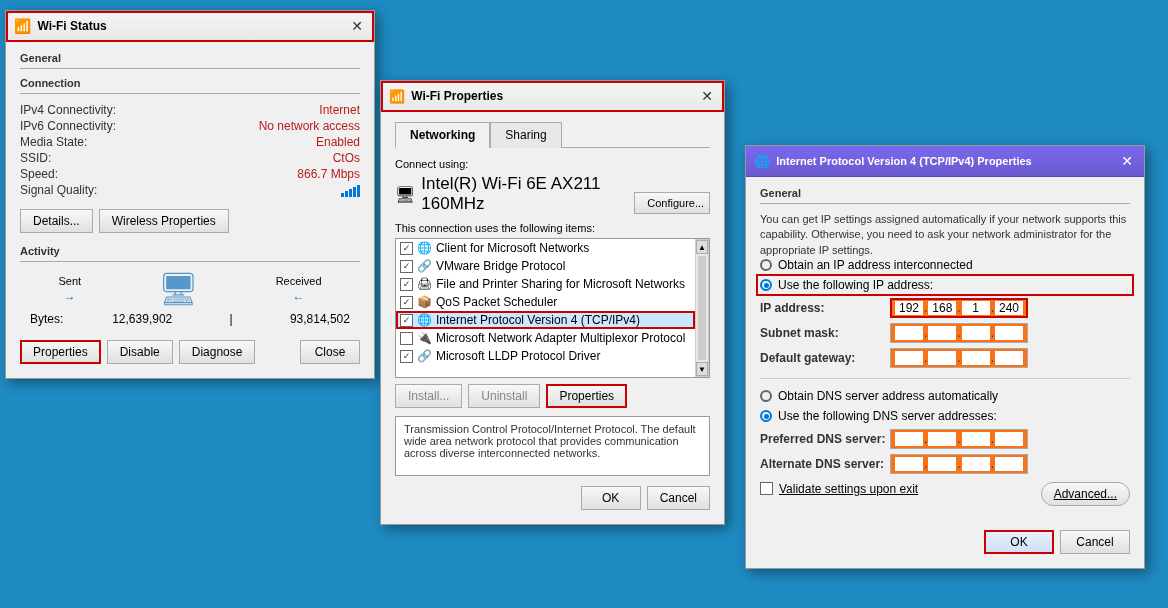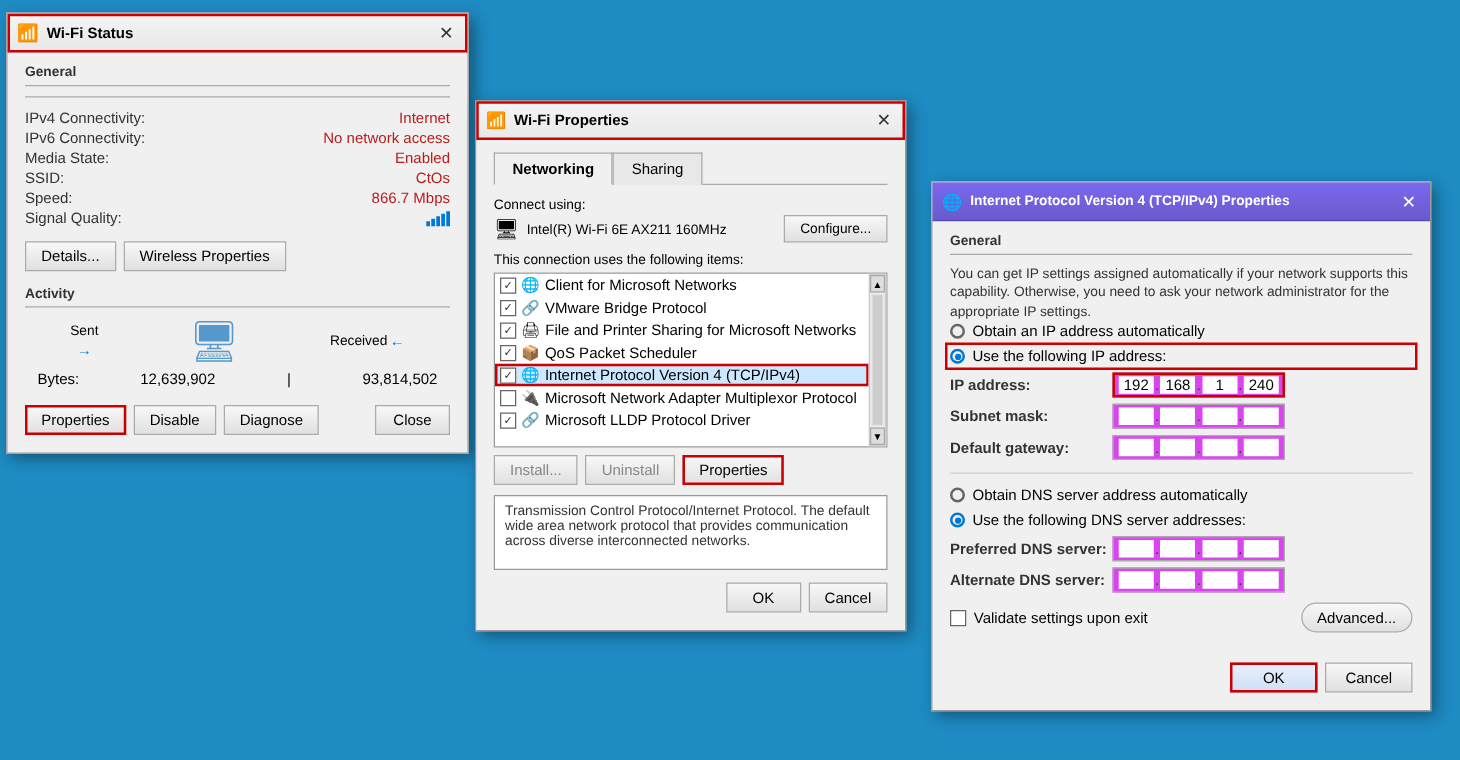--- a/index.html
+++ b/index.html
@@ -236,45 +236,45 @@
     }
     .field-label {
       width: 130px;
       color: #333;
       flex-shrink: 0;
       font-weight: bold;
     }
     .ip-input {
       display: flex;
       border: 1px solid #aaa;
-      background: #d946ef;
+      background: #f97316;
       padding: 2px 4px;
       min-width: 130px;
       font-size: 12px;
       gap: 1px;
       align-items: center;
     }
     .ip-input.highlighted { outline: 2px solid #cc0000; outline-offset: -2px; }
     .ip-input input {
       border: none;
       outline: none;
       width: 28px;
       text-align: center;
       font-size: 12px;
     }
     .ip-dot { color: #333; font-size: 12px; }
 
     .section-divider { border: none; border-top: 1px solid #ccc; margin: 10px 0; }
 
     .validate-row {
       display: flex;
-      align-items: center;
       gap: 6px;
       margin-top: 8px;
       margin-bottom: 24px;
+      text-decoration: underline;
     }
 
     .bottom-btn-row {
       display: flex;
       justify-content: flex-end;
       gap: 6px;
       margin-top: 8px;
       align-items: center;
     }
     .scrollbar {
@@ -309,20 +309,21 @@
     <div class="title-bar-left">
       <span style="color:#0078d7; font-size:14px;">📶</span>
       <span>Wi-Fi Status</span>
     </div>
     <button class="close-btn">✕</button>
   </div>
   <div class="dialog-body">
     <div class="section-label">General</div>
     <div class="divider"></div>
 
+    <div class="section-label">Connection</div>
     <div class="divider"></div>
 
     <div class="info-table">
       <div class="info-row">
         <span class="info-label">IPv4 Connectivity:</span>
         <span class="info-value">Internet</span>
       </div>
       <div class="info-row">
         <span class="info-label">IPv6 Connectivity:</span>
         <span class="info-value">No network access</span>
@@ -360,21 +361,21 @@
 
     <div class="activity-section">
       <div class="section-label">Activity</div>
       <div class="divider"></div>
       <div style="display:flex; align-items:center; justify-content:space-around; margin-bottom:4px;">
         <div style="display:flex;flex-direction:column;align-items:center;gap:2px;">
           <span style="font-size:11px;">Sent</span>
           <span style="color:#0078d7;">→</span>
         </div>
         <div style="font-size:32px; color:#5599cc;">🖥</div>
-        <div style="display:flex;flex-direction:row;align-items:center;gap:2px;">
+        <div style="display:flex;flex-direction:column;align-items:center;gap:2px;">
           <span style="font-size:11px;">Received</span>
           <span style="color:#0078d7;">←</span>
         </div>
       </div>
       <div style="display:flex; justify-content:space-between; padding: 0 10px;">
         <span>Bytes:</span>
         <span>12,639,902</span>
         <span style="width:20px; text-align:center;">|</span>
         <span>93,814,502</span>
       </div>
@@ -403,21 +404,21 @@
     <div class="tab-bar">
       <div class="tab active">Networking</div>
       <div class="tab">Sharing</div>
     </div>
 
     <div class="adapter-row">
       <div>
         <div style="font-size:11px;margin-bottom:4px;">Connect using:</div>
         <div class="adapter-info">
           <span style="font-size:16px;">🖥</span>
-          <span style="font-size:11px;">Intel(R) Wi-Fi 6E AX211 160MHz</span>
+          <span style="font-size:17px;">Intel(R) Wi-Fi 6E AX211 160MHz</span>
         </div>
       </div>
       <button class="win-btn" style="align-self:flex-end;white-space:nowrap;font-size:11px;">Configure...</button>
     </div>
 
     <div class="items-label" style="font-size:11px;margin-top:6px;">This connection uses the following items:</div>
 
     <div style="display:flex;border:1px solid #999;background:white;height:140px;">
       <div style="flex:1;overflow:hidden;">
 
@@ -490,21 +491,21 @@
     <button class="close-btn" style="color:white;">✕</button>
   </div>
   <div class="dialog-body">
     <div class="section-label">General</div>
     <div class="divider"></div>
 
     <div class="form-desc">You can get IP settings assigned automatically if your network supports this capability. Otherwise, you need to ask your network administrator for the appropriate IP settings.</div>
 
     <div class="radio-row">
       <div class="radio-input"></div>
-      <span>Obtain an IP address automatically</span>
+      <span>Obtain an IP address interconnected</span>
     </div>
 
     <div class="radio-row highlighted-radio">
       <div class="radio-input selected"></div>
       <span style="font-weight:500;">Use the following IP address:</span>
     </div>
 
     <div class="field-row" style="margin-top:6px;">
       <span class="field-label">IP address:</span>
       <div class="ip-input highlighted">

